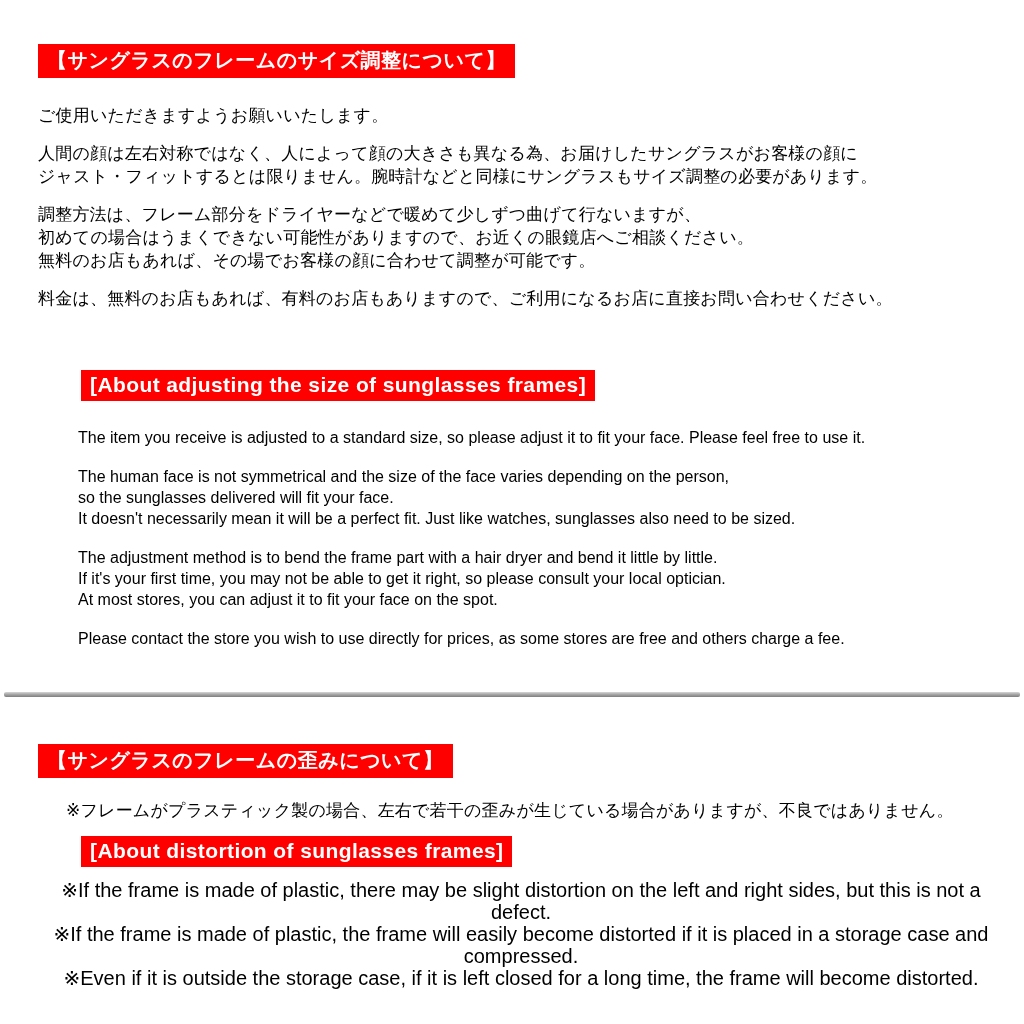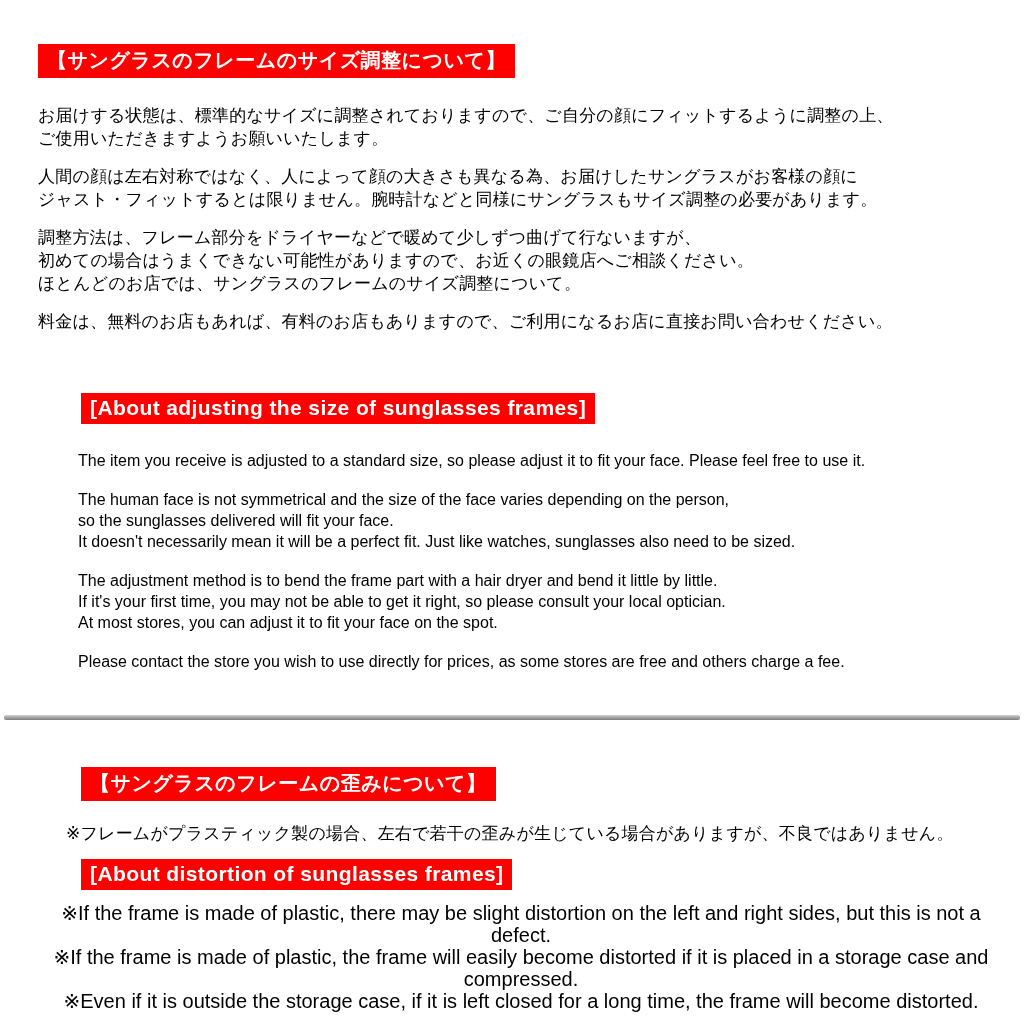--- a/index.html
+++ b/index.html
@@ -53,21 +53,21 @@
     font-size: 16px;
     line-height: 21px;
   }
   .en-text .para    { margin: 0 0 18px 0; }
   .divider {
     height: 5px;
     margin: 43px 4px 0 4px;
     background: linear-gradient(to bottom, #d6d6d6 0%, #a9a9a9 45%, #7e7e7e 100%);
     border-radius: 2px;
   }
-  .banner-distortion-jp { margin-top: 47px; margin-left: 43px; }
+  .banner-distortion-jp { margin-top: 47px; }
   .jp-notes             { margin-top: 21px; margin-left: 28px; }
   .jp-notes .line {
     font-size: 17px;
     line-height: 23px;
     letter-spacing: 0.2px;
   }
   .banner-distortion-en { margin-top: 14px; }
   .en-notes             { margin-top: 12px; }
   .en-notes .line {
     font-size: 20px;
@@ -80,31 +80,30 @@
 
 <div class="page">
 
   <section>
     <div>
       <span class="banner jp banner-size-jp">【サングラスのフレームのサイズ調整について】</span>
     </div>
 
     <div class="jp-body jp-text">
       <div class="para">
-        <div class="line">お届けする状態は、標準的なサイズに調整されておりますので、ご自分の顔にフィットするように調整の上、</div>
         <div class="line">ご使用いただきますようお願いいたします。</div>
       </div>
       <div class="para">
         <div class="line">人間の顔は左右対称ではなく、人によって顔の大きさも異なる為、お届けしたサングラスがお客様の顔に</div>
         <div class="line">ジャスト・フィットするとは限りません。腕時計などと同様にサングラスもサイズ調整の必要があります。</div>
       </div>
       <div class="para">
         <div class="line">調整方法は、フレーム部分をドライヤーなどで暖めて少しずつ曲げて行ないますが、</div>
         <div class="line">初めての場合はうまくできない可能性がありますので、お近くの眼鏡店へご相談ください。</div>
-        <div class="line">ほとんどのお店では、サングラスのフレームのサイズ調整について。</div>
+        <div class="line">無料のお店もあれば、その場でお客様の顔に合わせて調整が可能です。</div>
       </div>
       <div class="para">
         <div class="line">料金は、無料のお店もあれば、有料のお店もありますので、ご利用になるお店に直接お問い合わせください。</div>
       </div>
     </div>
 
     <div>
       <span class="banner en banner-size-en">[About adjusting the size of sunglasses frames]</span>
     </div>
 

